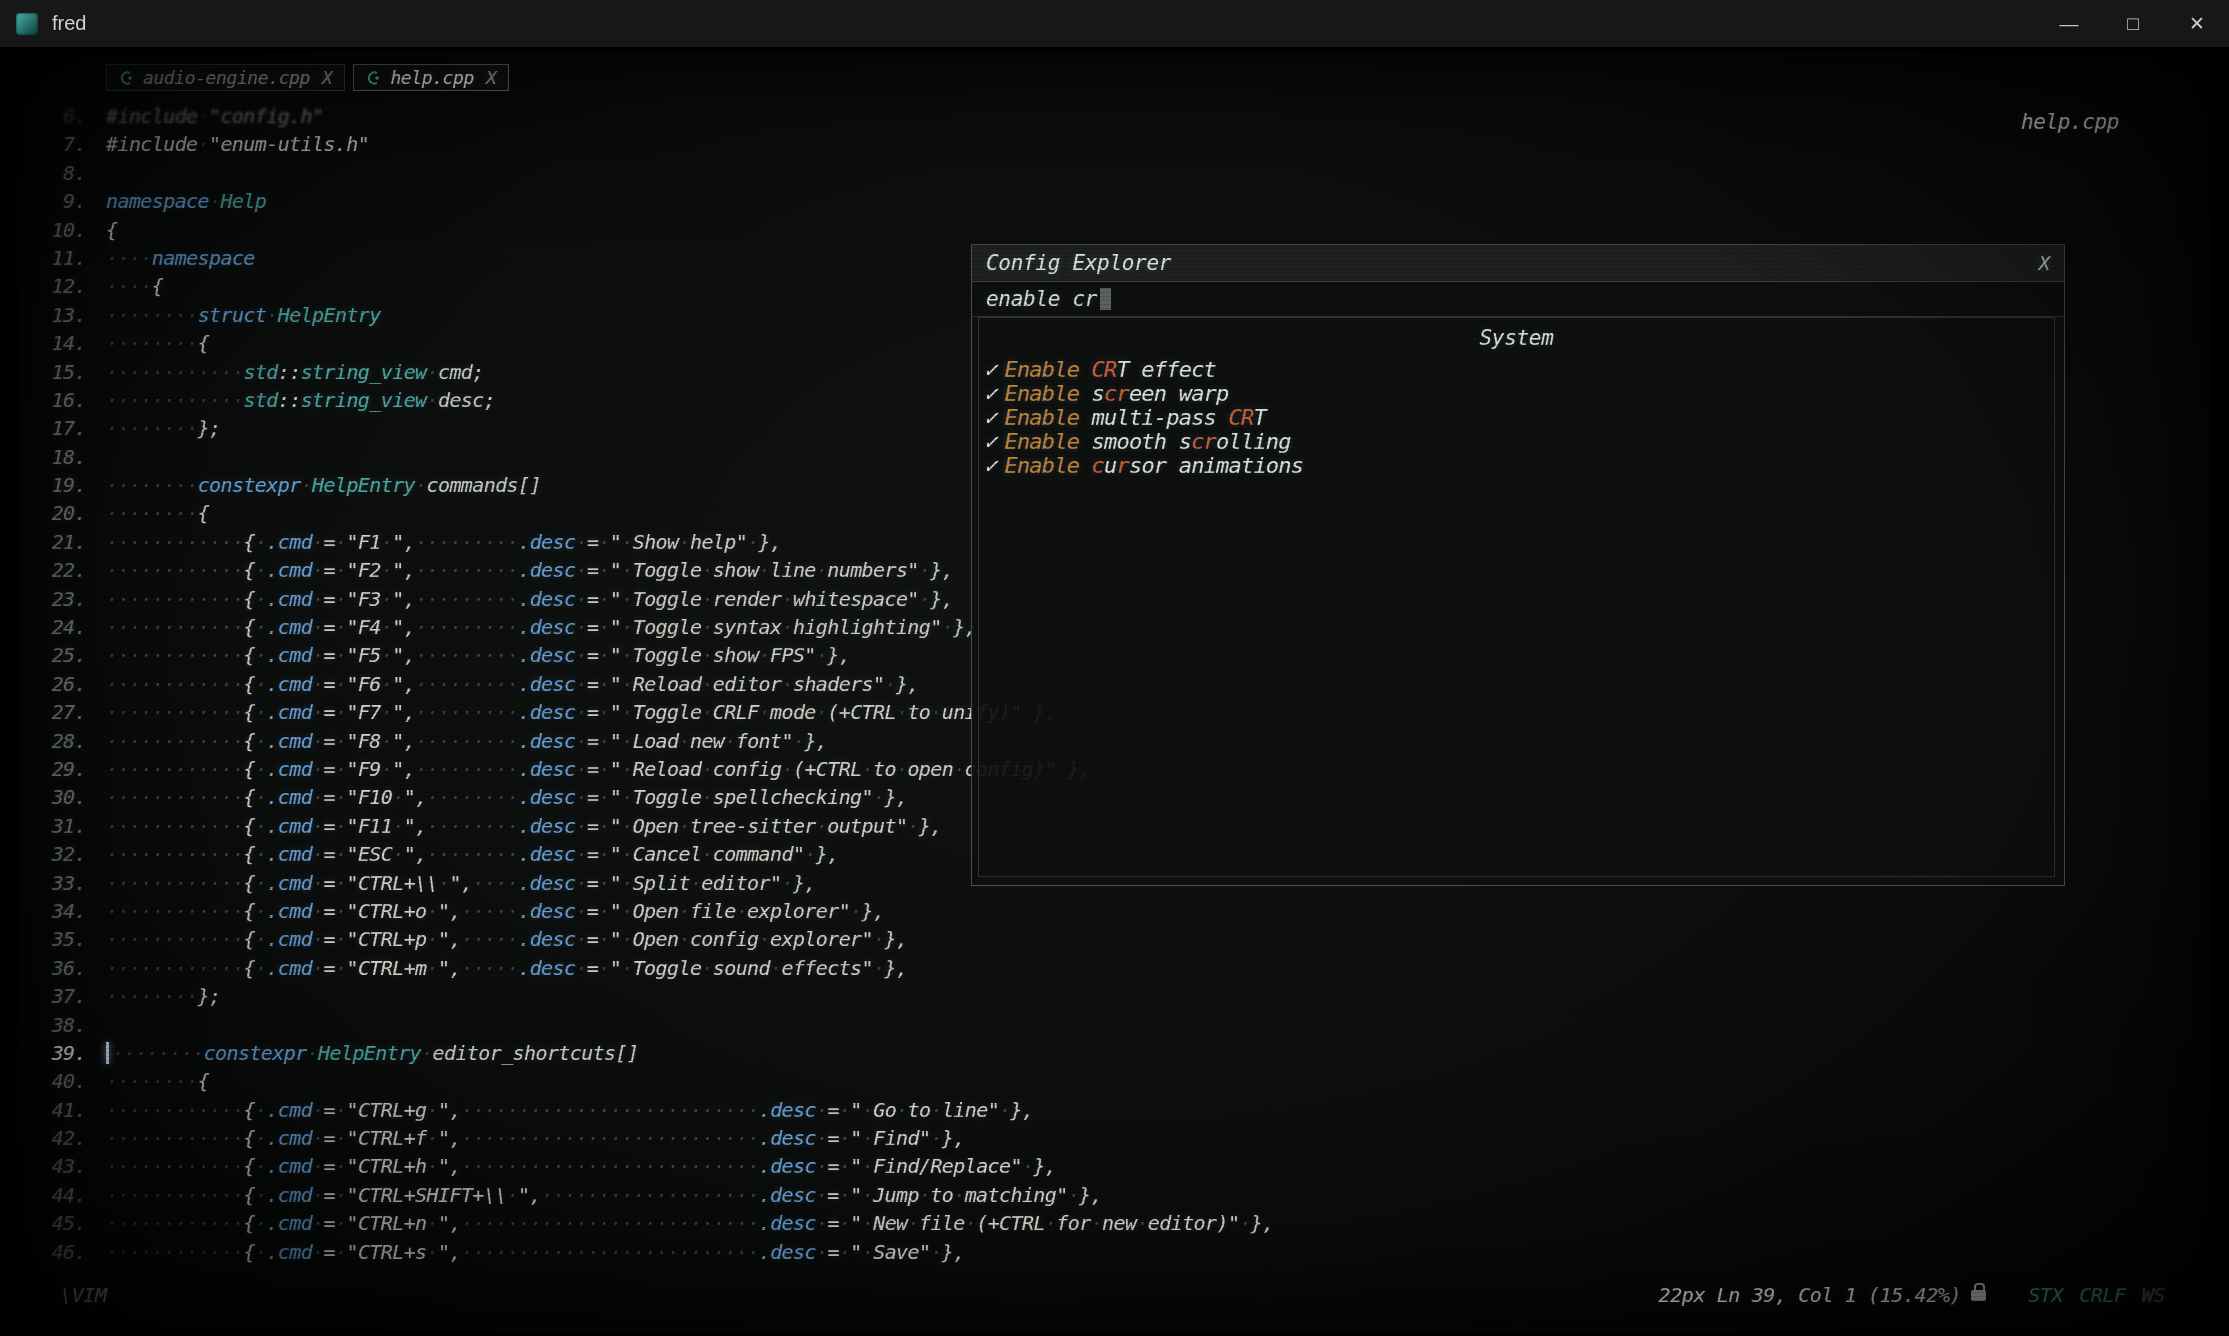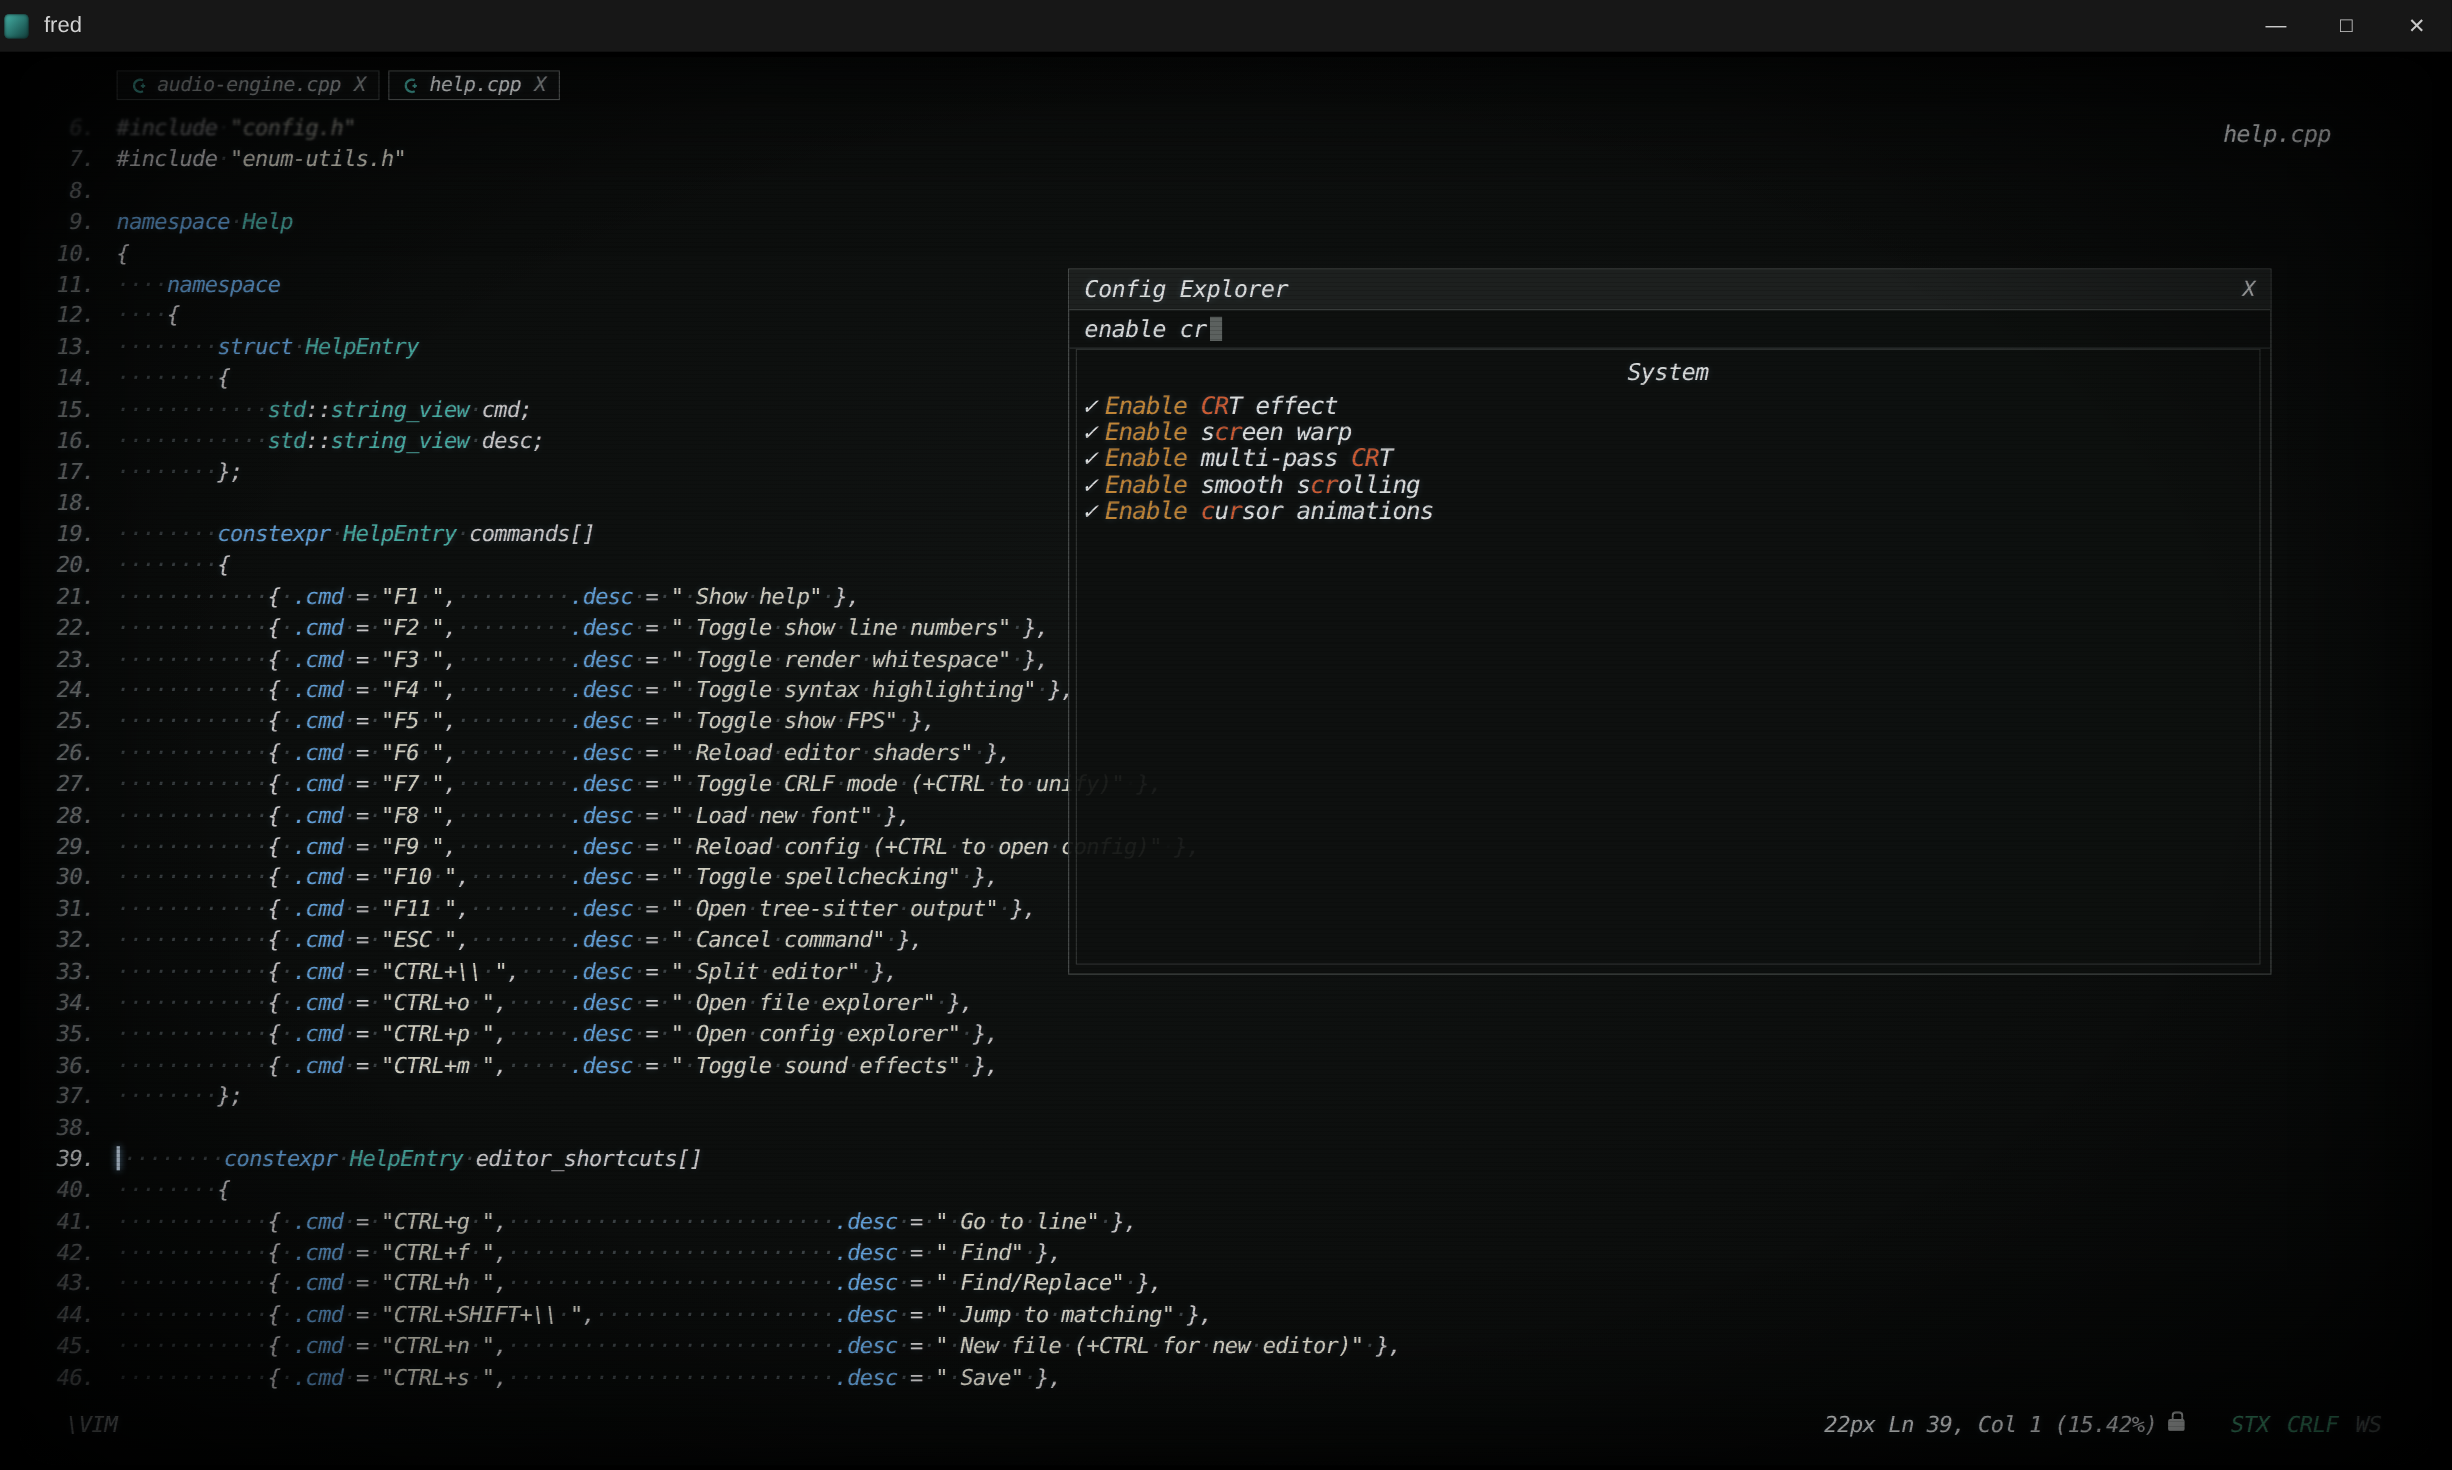--- a/index.html
+++ b/index.html
@@ -1,21 +1,21 @@
 <!DOCTYPE html>
 <html><head>
 <meta charset="utf-8">
 <style>
   html,body{margin:0;padding:0;background:#000;}
   body{position:relative;width:2229px;height:1336px;overflow:hidden;
        font-family:"DejaVu Sans Mono",monospace;}
 
   
   .titlebar{position:absolute;top:0;left:0;right:0;height:47px;background:#171717;
-            display:flex;align-items:center;padding-left:4px;
+            display:flex;align-items:center;padding-left:16px;
             font-family:"Liberation Sans",sans-serif;}
   .app-icon{width:22px;height:22px;border-radius:4px;margin-right:14px;
             background:linear-gradient(135deg,#47b3a8 0%,#1f5f5a 70%,#143d3a 100%);
             box-shadow:inset 0 0 3px #0a2422;}
   .window-title{color:#d2d2d2;font-size:20px;}
   .win-controls{margin-left:auto;display:flex;height:100%;}
   .win-btn{width:64px;display:flex;align-items:center;justify-content:center;
            color:#c9c9c9;font-size:19px;}
 
   

